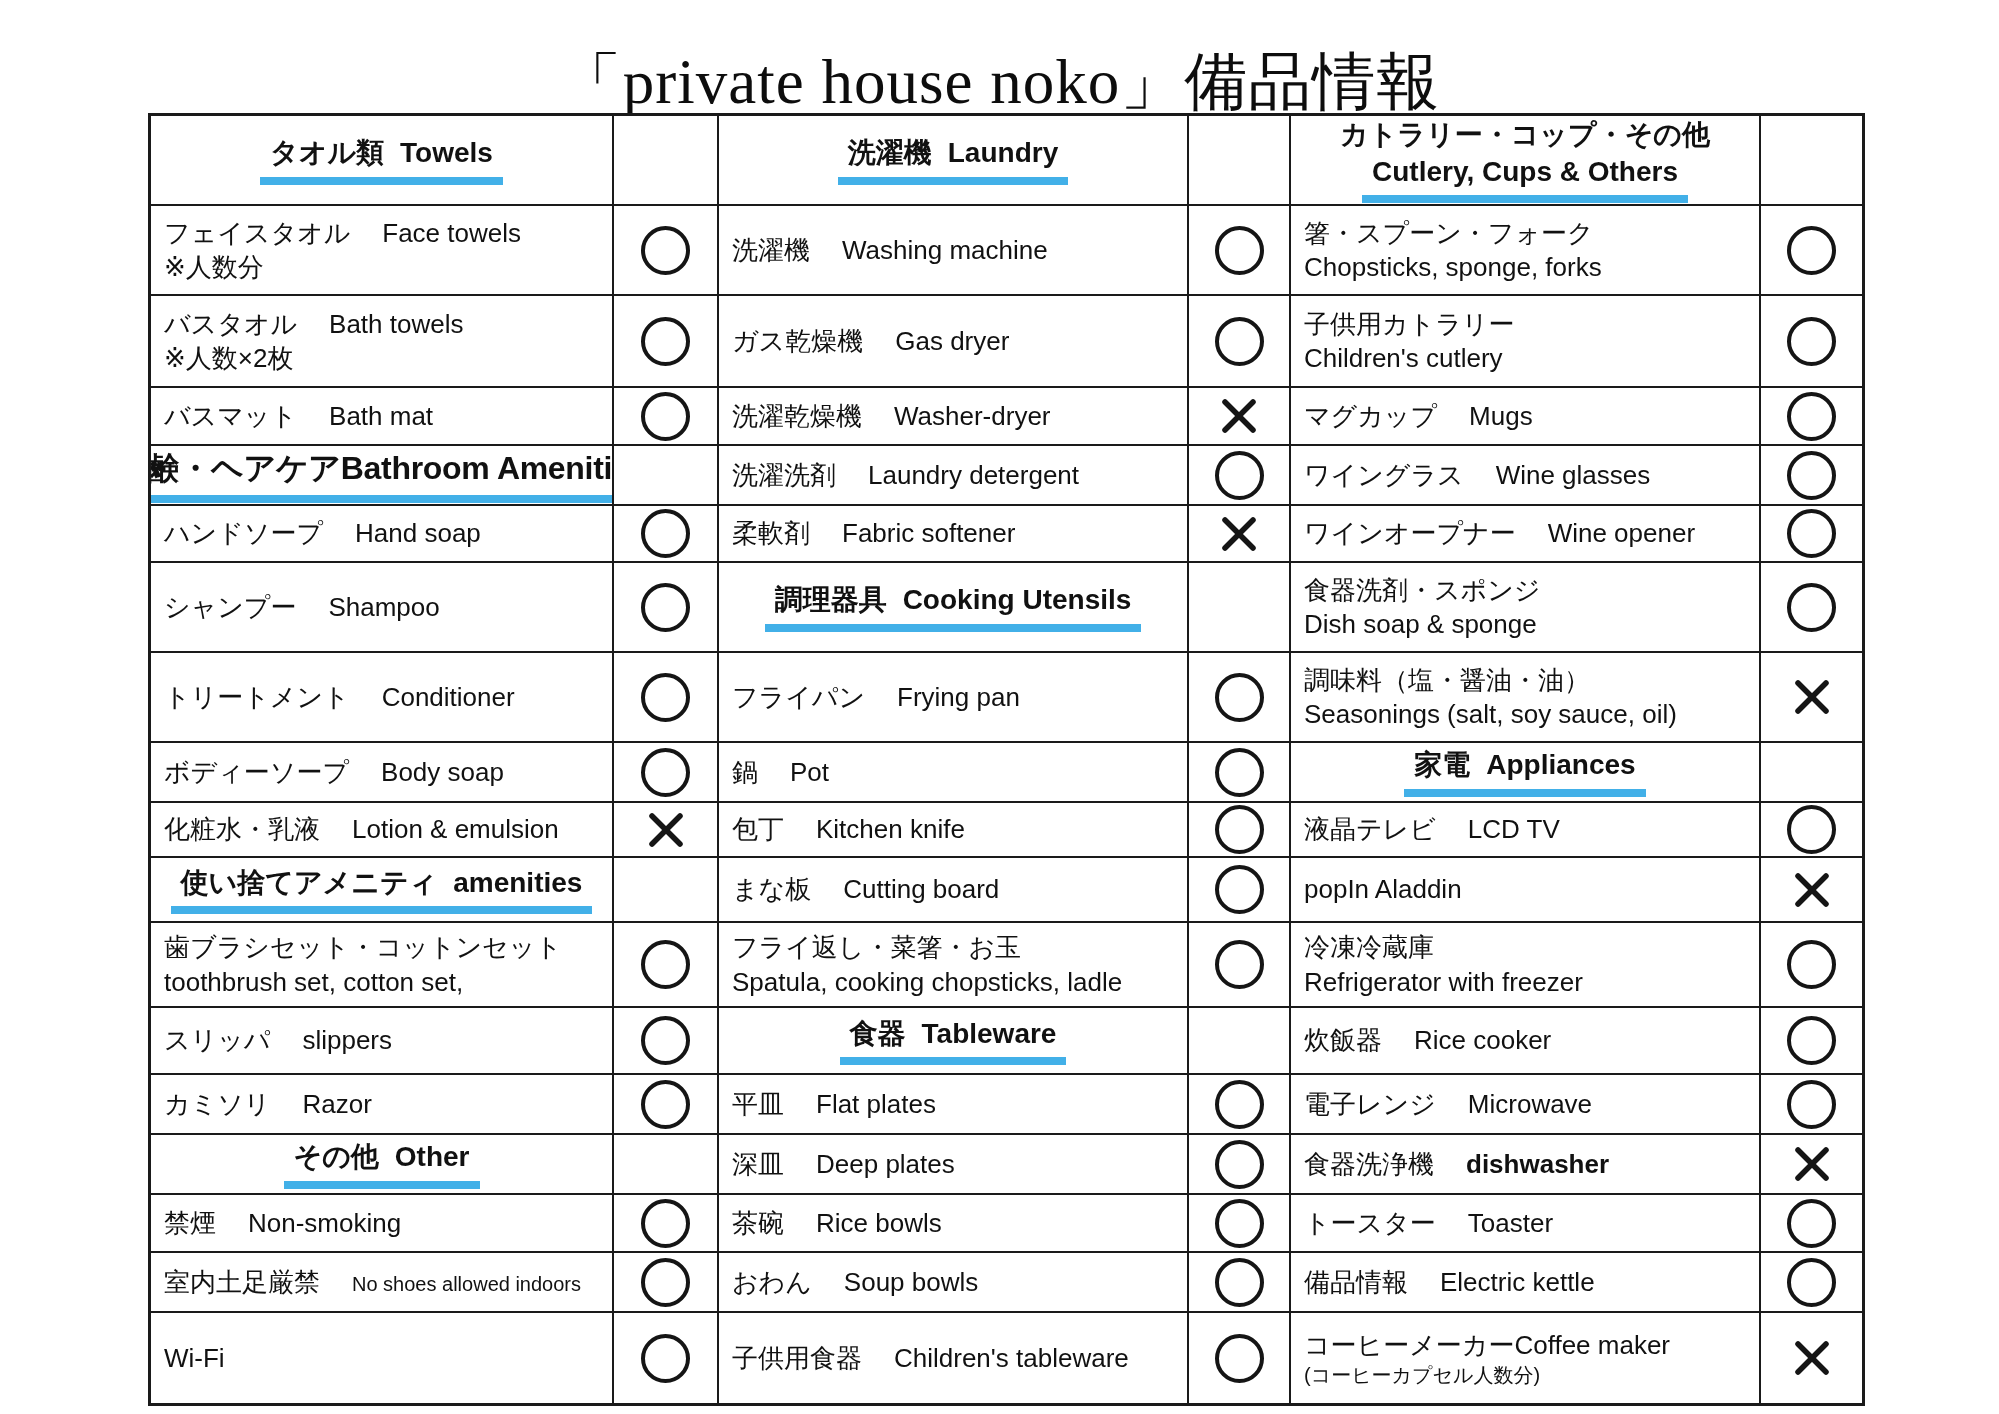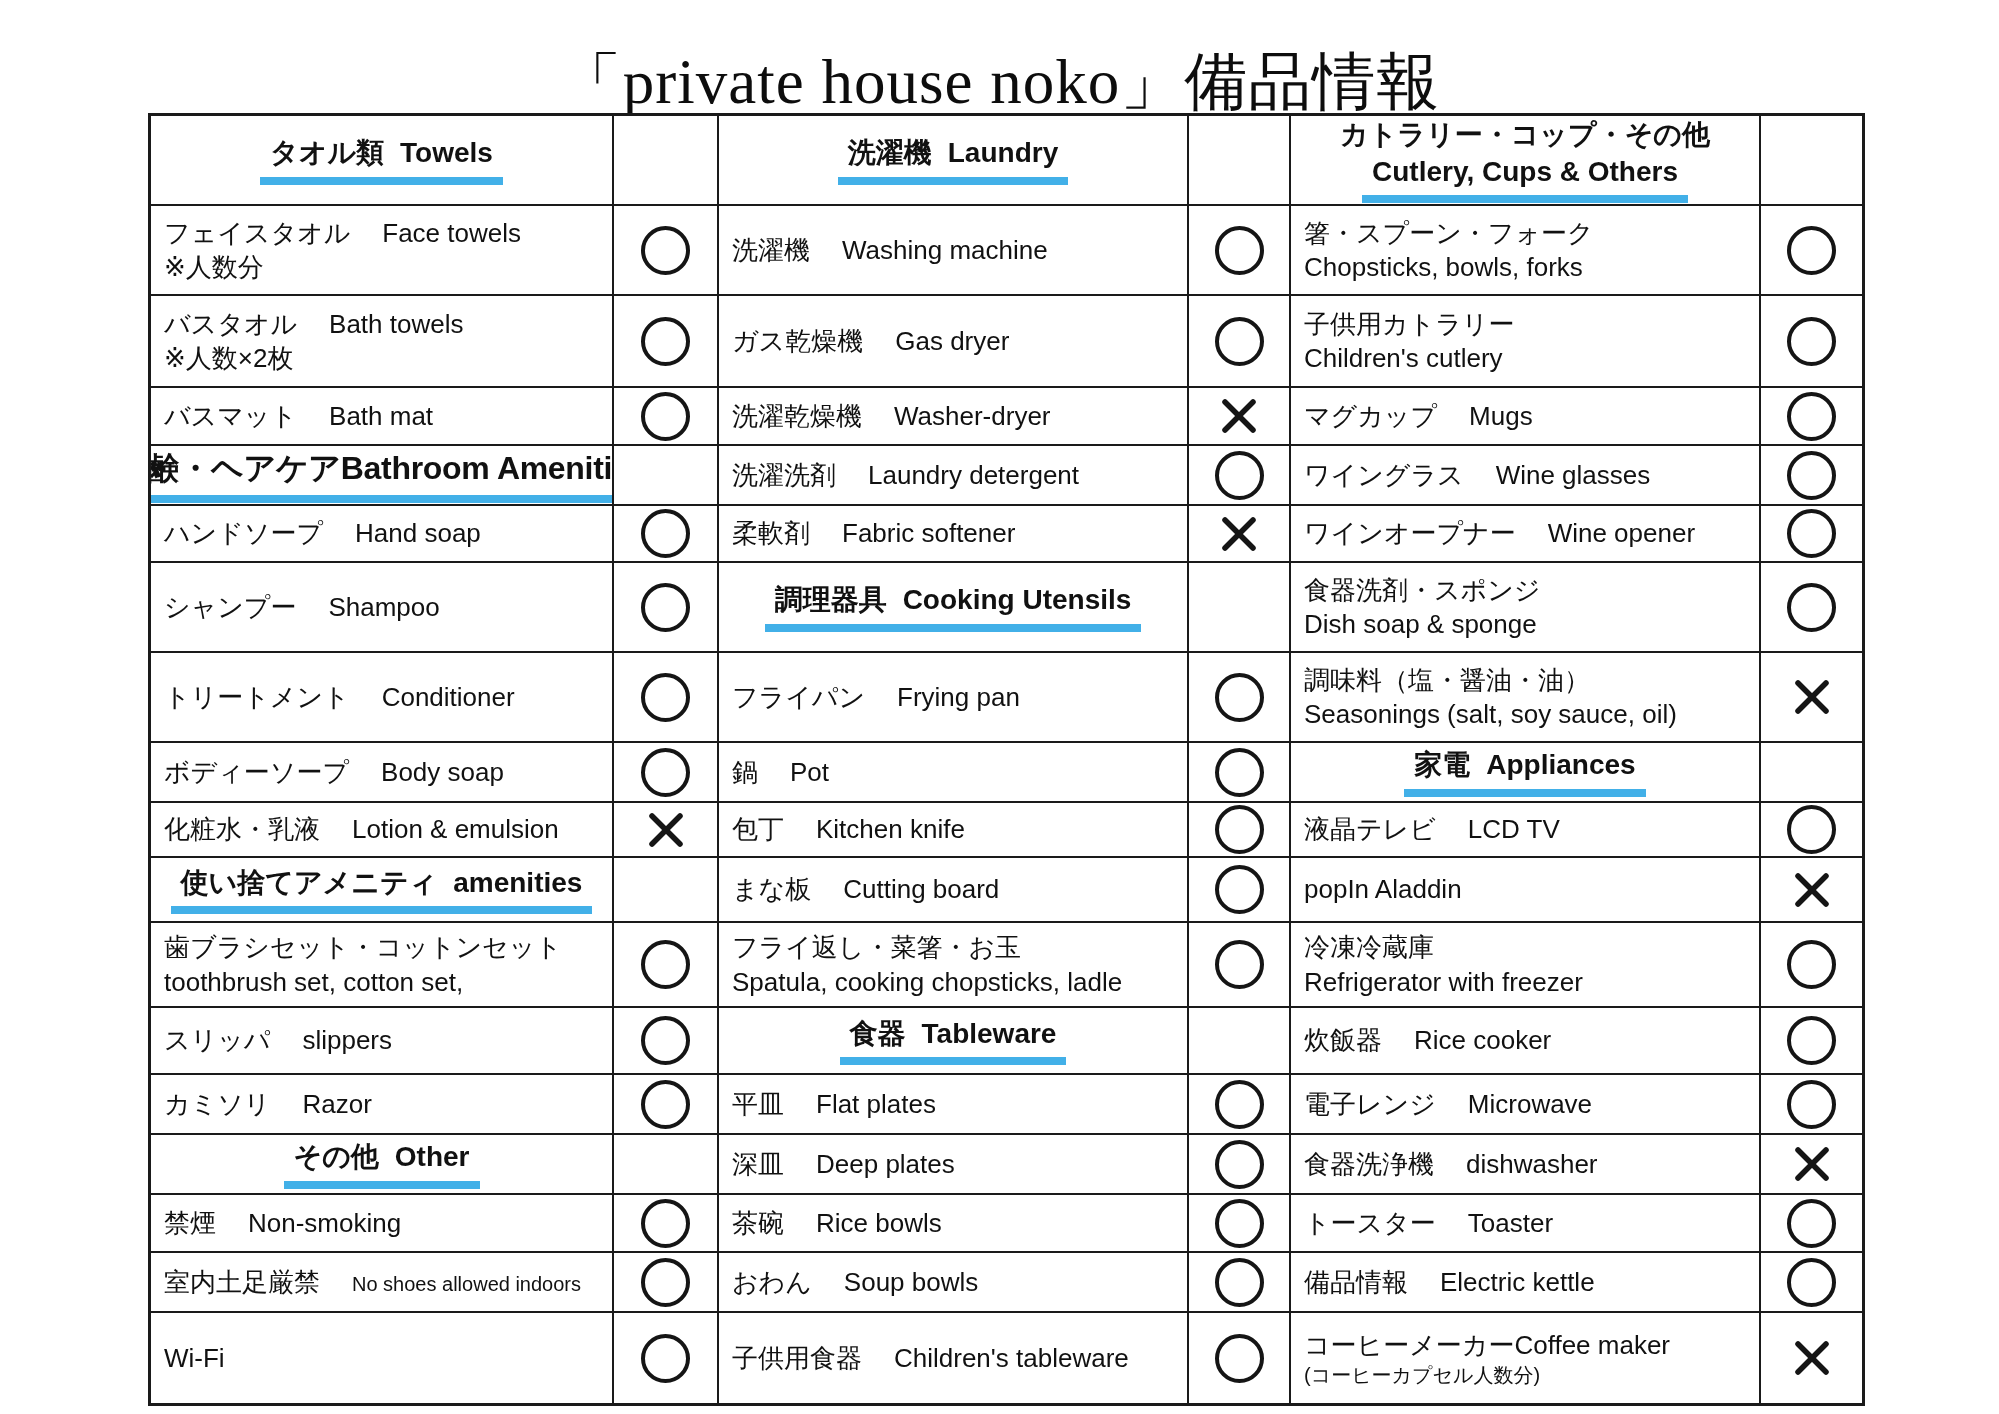--- a/index.html
+++ b/index.html
@@ -31,21 +31,21 @@
   .cell.last-col{border-right:none;}
   .cell.last-row{border-bottom:none;}
   .label{align-items:flex-start;padding:2px 6px 2px 13px;font-size:26px;line-height:1.32;}
   .label .line{display:flex;align-items:baseline;gap:32px;white-space:nowrap;}
   .section{align-items:center;padding-left:4px;padding-right:4px;}
   .section .line{gap:0;}
   .u-wrap{display:inline-flex;align-items:baseline;gap:16px;font-weight:700;font-size:28px;padding:0 10px;}
   .u-wrap.bar{border-bottom:8px solid #42b0e8;padding-bottom:5px;}
   .c0.r4 .u-wrap{font-size:32px;letter-spacing:-0.3px;}
   .small{font-size:20px;}
-  .bold{font-weight:400;}
+  .bold{font-weight:700;}
   .status{align-items:center;padding:0;}
   .circ{display:block;width:41px;height:41px;border:4.5px solid #151515;border-radius:50%;}
   .cross line{stroke:#151515;stroke-width:5.5;stroke-linecap:round;}
 </style>
 </head>
 <body>
 
 <h1 class="title">「private house noko」備品情報</h1>
 
 <div class="table" id="amenity-table">
@@ -99,21 +99,21 @@
       </div>
     </div>
     <div class="cell status c1 r1">
       <span class="circ"></span>
     </div>
     <div class="cell label c2 r1">
       <div class="line">
         <span>箸・スプーン・フォーク</span>
       </div>
       <div class="line">
-        <span>Chopsticks, bowls, forks</span>
+        <span>Chopsticks, sponge, forks</span>
       </div>
     </div>
     <div class="cell status c2 r1 last-col">
       <span class="circ"></span>
     </div>
     <div class="cell label c0 r2">
       <div class="line">
         <span>バスタオル</span>
         <span>Bath towels</span>
       </div>

